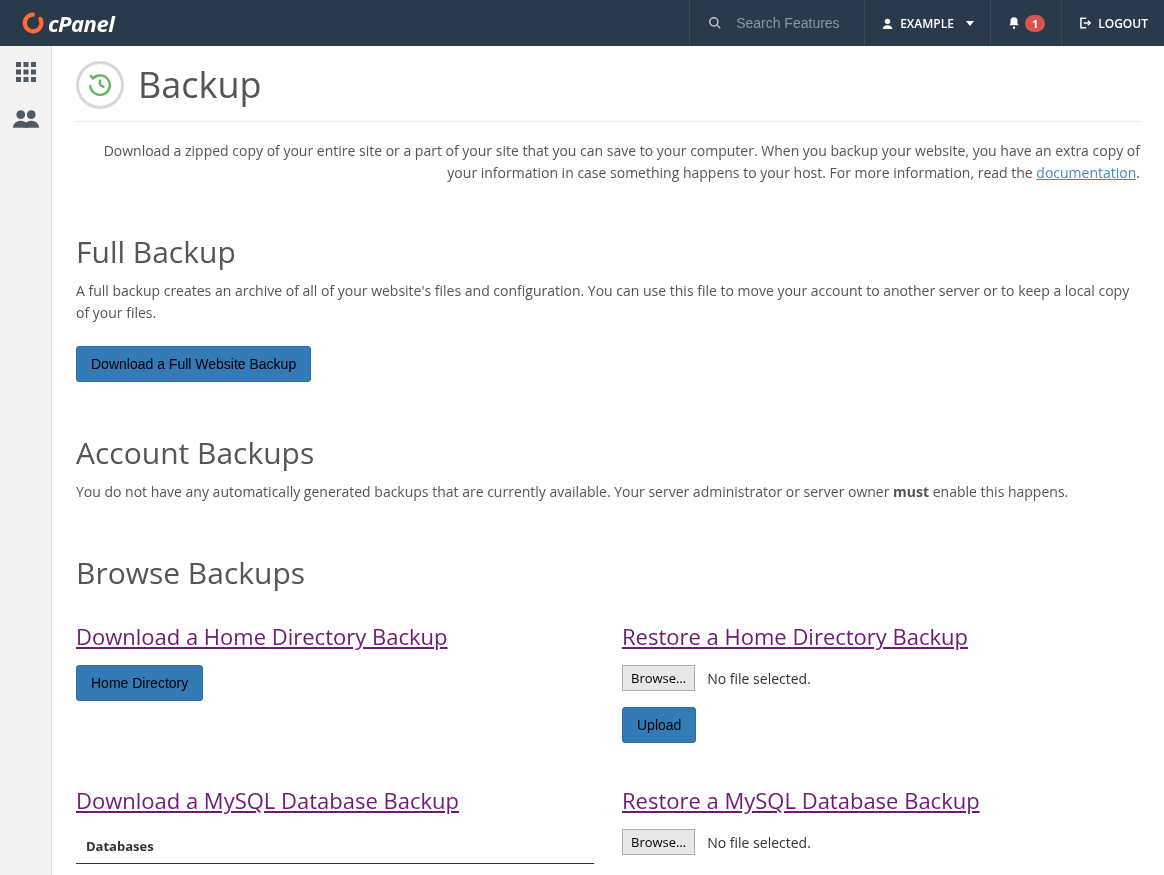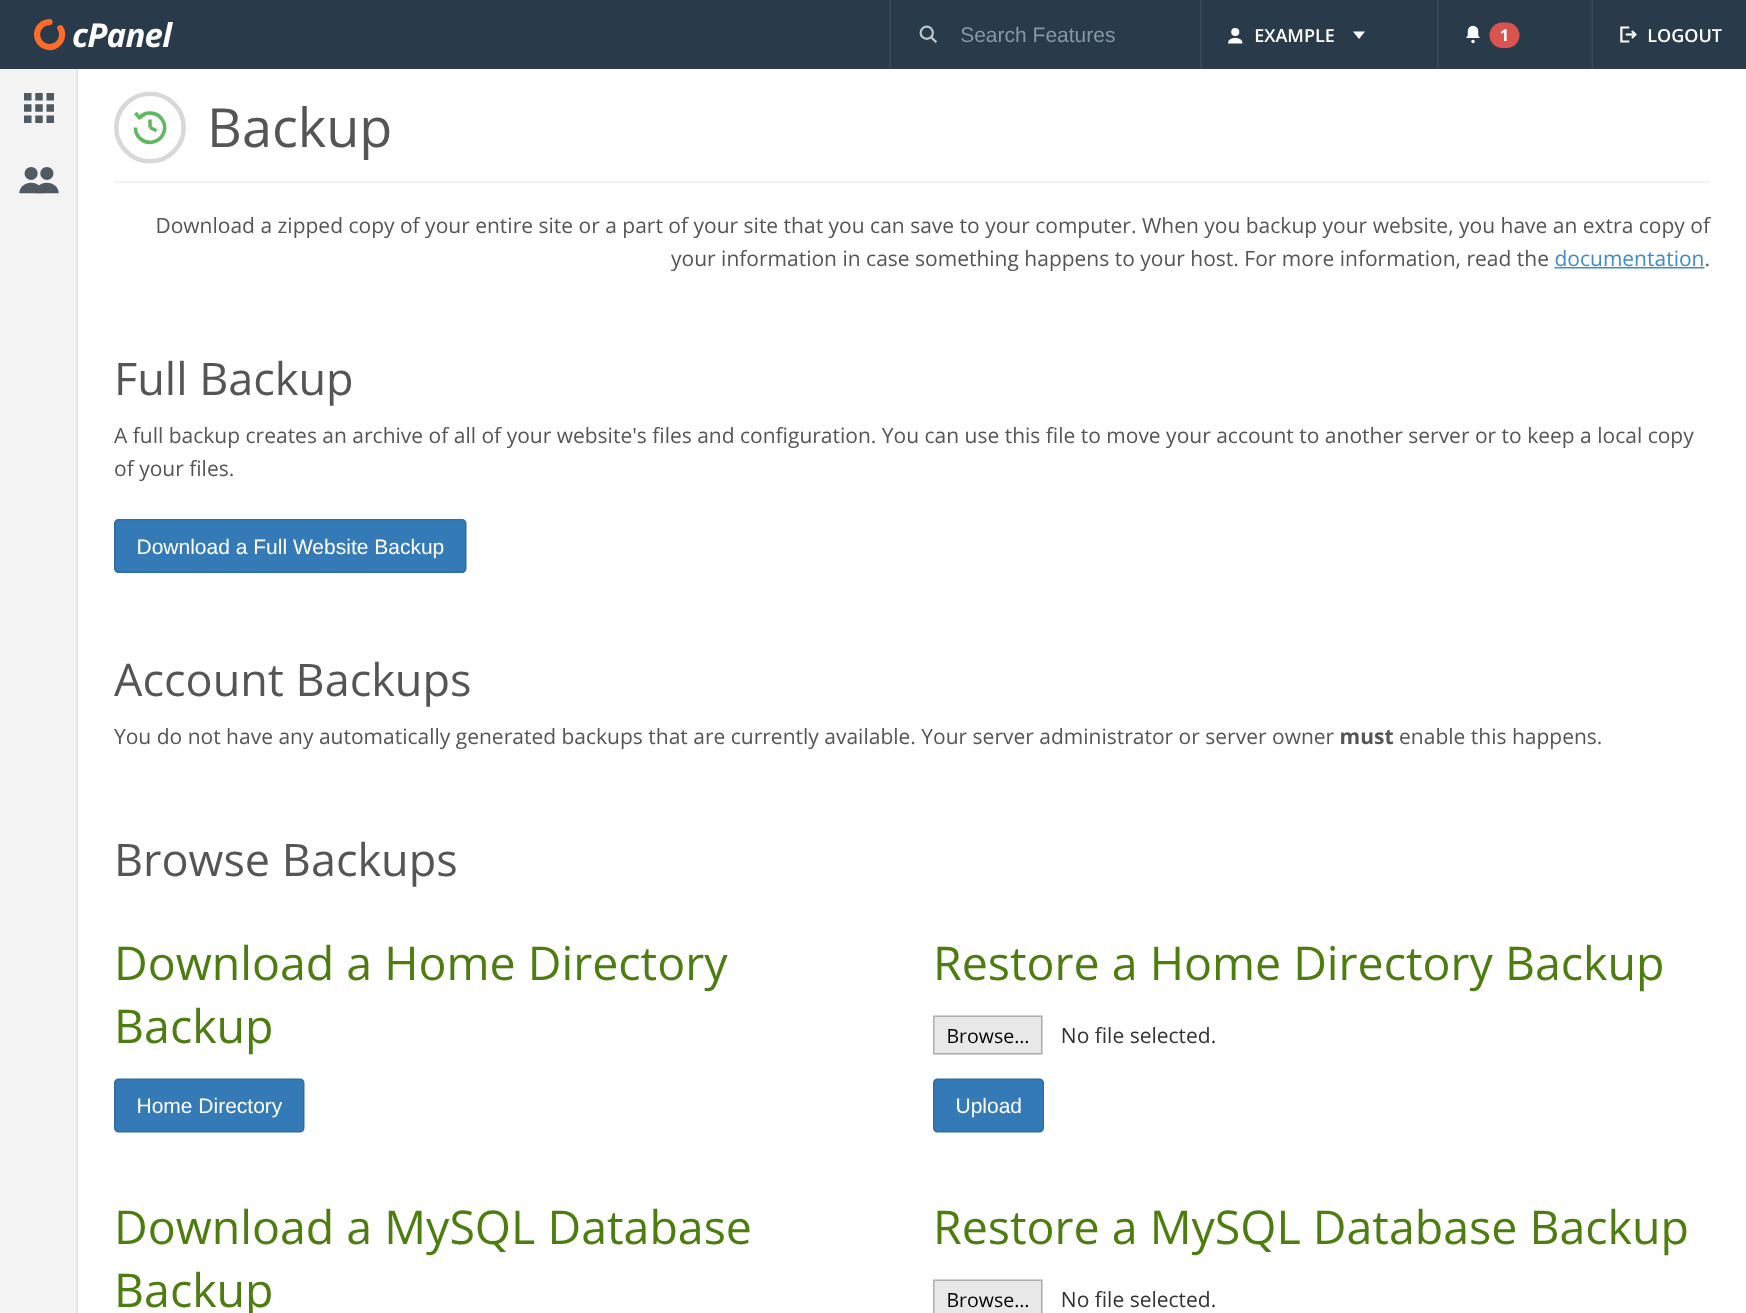--- a/index.html
+++ b/index.html
@@ -48,21 +48,20 @@
   .top-item {
     display: flex;
     align-items: center;
     height: 100%;
     padding: 0 16px;
     border-left: 1px solid #3a4a59;
     font-size: 12px;
     font-weight: 600;
     cursor: pointer;
     gap: 6px;
-    margin-left: 32px;
   }
   .badge {
     background: #d9534f;
     border-radius: 9px;
     padding: 1px 7px;
     font-size: 11px;
     font-weight: 700;
     margin-left: -2px;
   }
   .caret-down {
@@ -115,35 +114,36 @@
   h2.section {
     font-size: 30px;
     font-weight: 400;
     color: #555;
     margin-bottom: 8px;
   }
   .section-desc { line-height: 1.55; margin-bottom: 22px; }
   .btn {
     display: inline-block;
     background: #337ab7;
-    color: #ffffff;
+    color: #000000;
     border: 1px solid #2e6da4;
     border-radius: 3px;
     padding: 9px 14px;
     font-size: 14px;
     cursor: pointer;
   }
   .block { margin-bottom: 50px; }
   .cols { display: flex; gap: 28px; }
   .col { flex: 1; }
   h3.sub {
-    font-size: 31px;
+    font-size: 22px;
     font-weight: 400;
-    color: #4d7c0f;
+    color: #701a75;
     margin-bottom: 14px;
+    text-decoration: underline;
   }
   .browse-row {
     display: flex;
     align-items: center;
     gap: 12px;
     margin-bottom: 16px;
   }
   .browse-btn {
     background: #e8e8e8;
     border: 1px solid #adadad;

